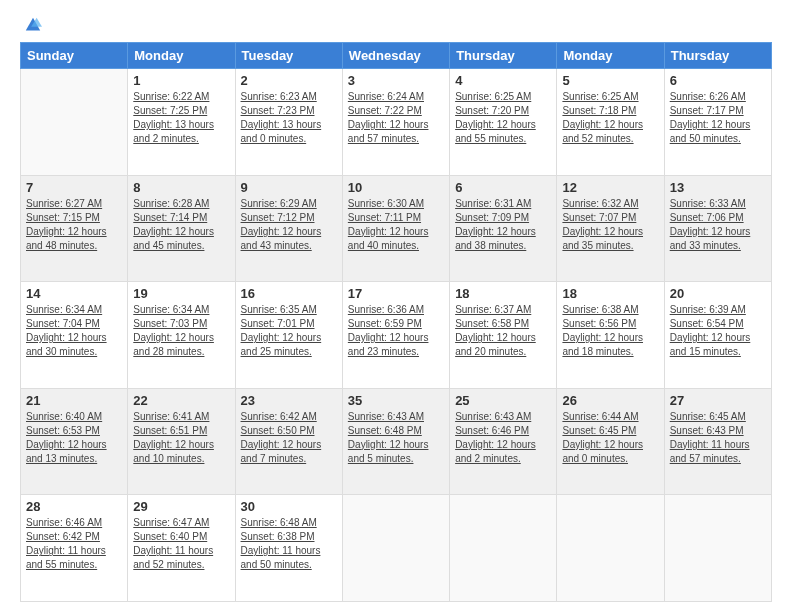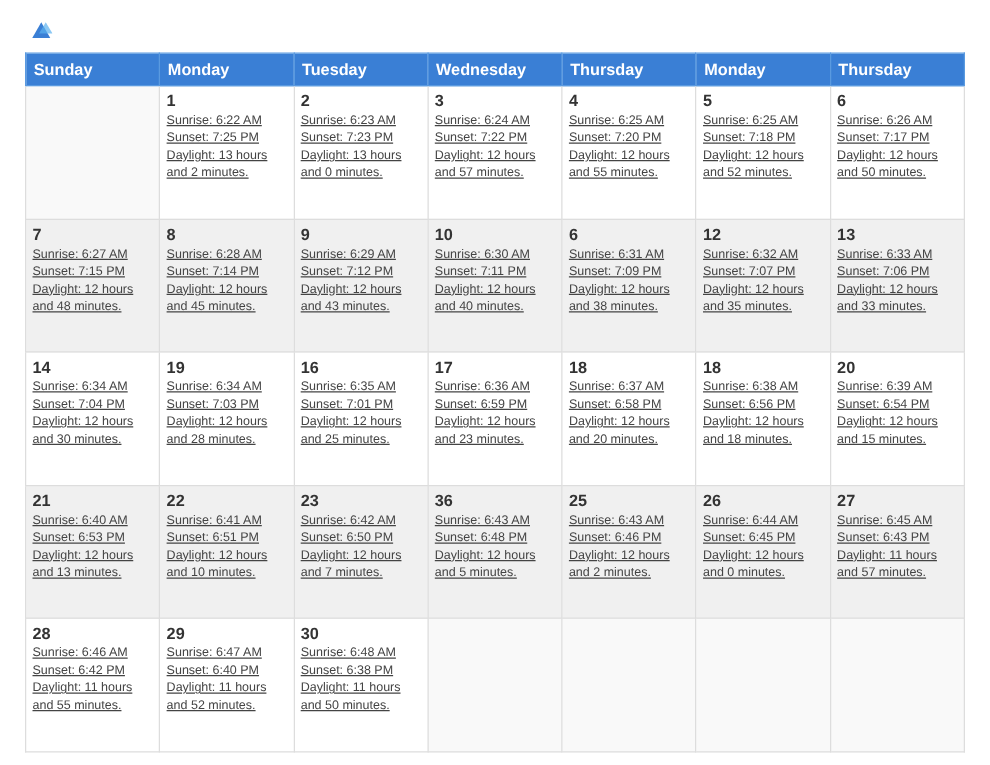--- a/index.html
+++ b/index.html
@@ -231,21 +231,21 @@
           </td>
           <td>
             <span class="day-number">22</span>
             <div class="day-info">Sunrise: 6:41 AM<br>Sunset: 6:51 PM<br>Daylight: 12 hours and 10 minutes.</div>
           </td>
           <td>
             <span class="day-number">23</span>
             <div class="day-info">Sunrise: 6:42 AM<br>Sunset: 6:50 PM<br>Daylight: 12 hours and 7 minutes.</div>
           </td>
           <td>
-            <span class="day-number">36</span>
+            <span class="day-number">35</span>
             <div class="day-info">Sunrise: 6:43 AM<br>Sunset: 6:48 PM<br>Daylight: 12 hours and 5 minutes.</div>
           </td>
           <td>
             <span class="day-number">25</span>
             <div class="day-info">Sunrise: 6:43 AM<br>Sunset: 6:46 PM<br>Daylight: 12 hours and 2 minutes.</div>
           </td>
           <td>
             <span class="day-number">26</span>
             <div class="day-info">Sunrise: 6:44 AM<br>Sunset: 6:45 PM<br>Daylight: 12 hours and 0 minutes.</div>
           </td>

